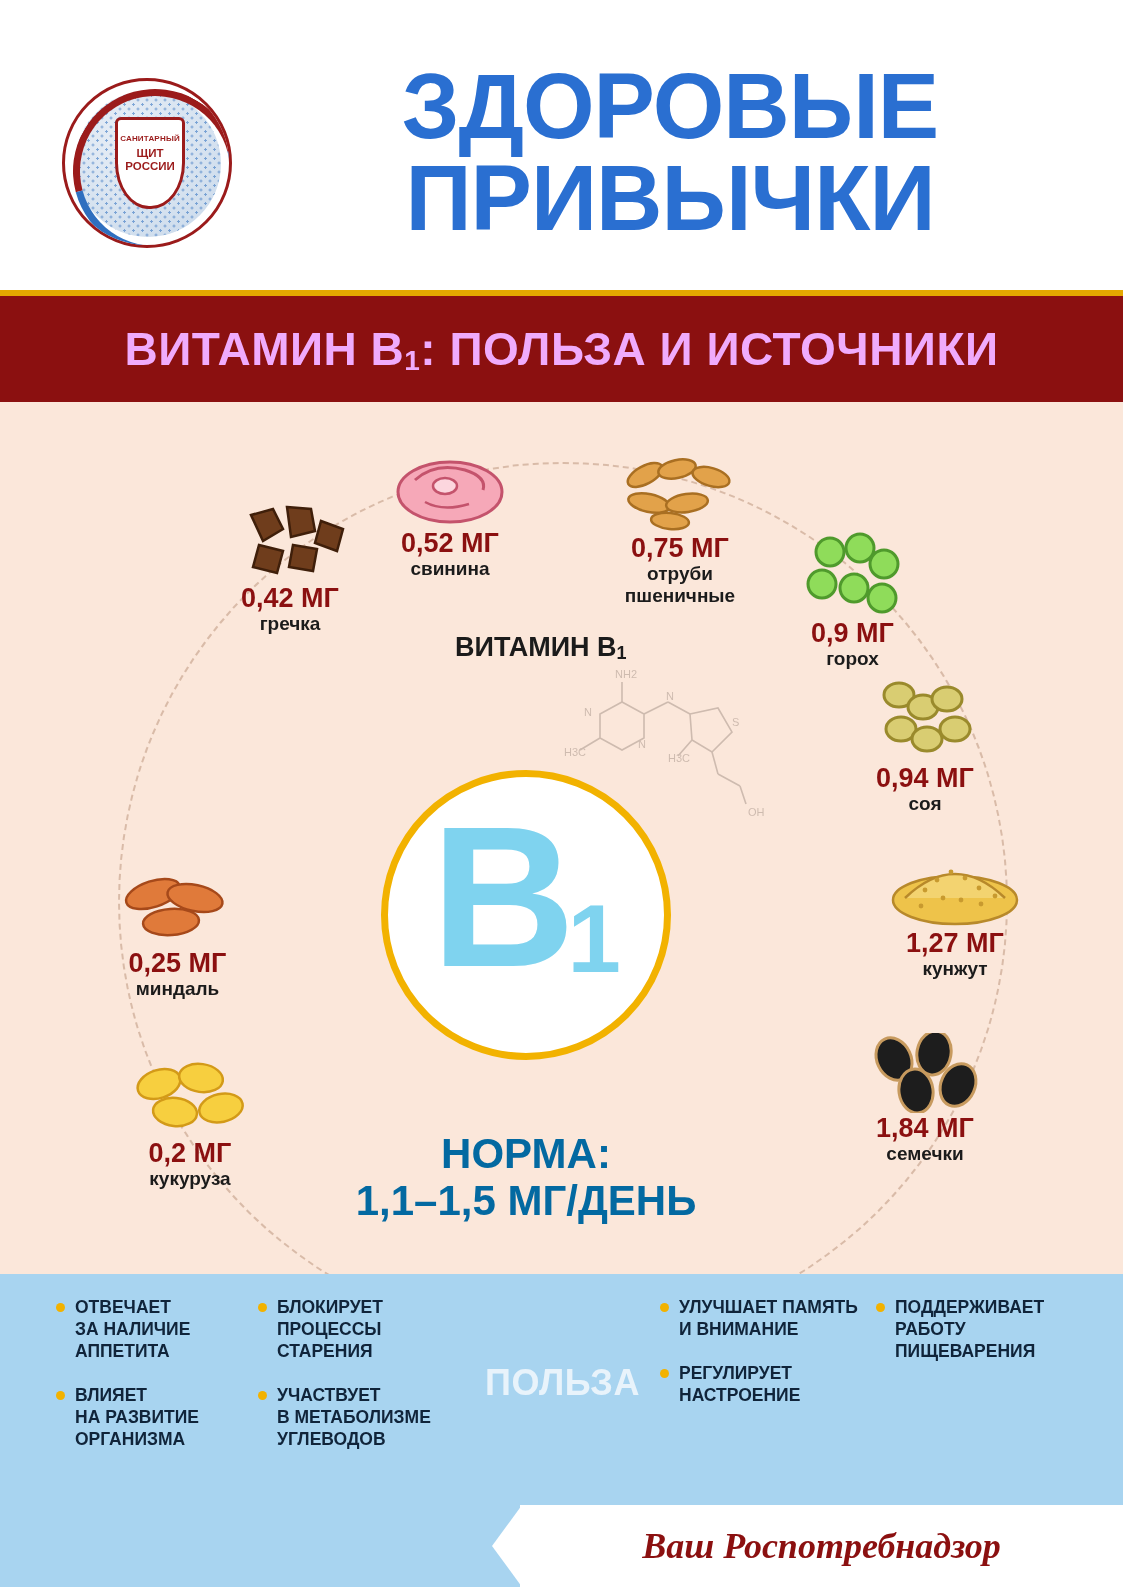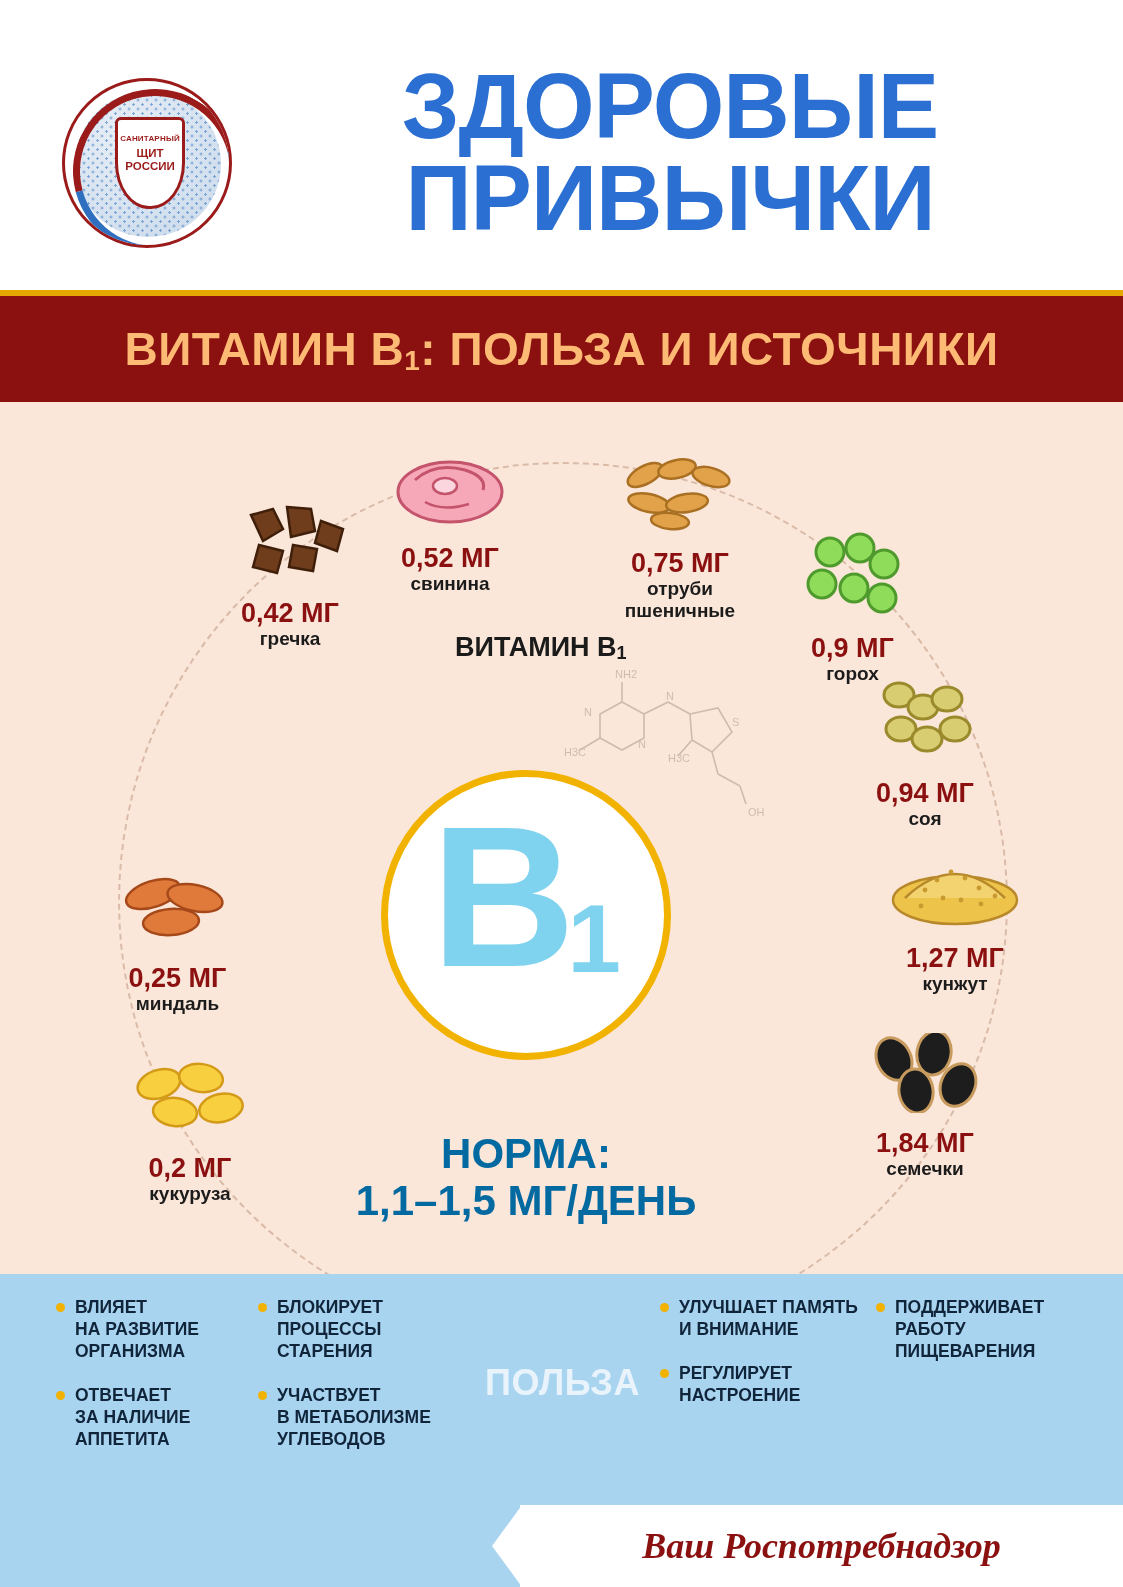--- a/index.html
+++ b/index.html
@@ -137,21 +137,21 @@
     width: 1123px;
     height: 112px;
     background: #8b1010;
     border-top: 6px solid #e5a800;
     box-sizing: border-box;
     display: flex;
     align-items: center;
     justify-content: center;
   }
   .band-title {
-    color: #fdba74;
+    color: #f0abfc;
     font-size: 46px;
     font-weight: bold;
     letter-spacing: .5px;
   }
   .band-title sub {
     font-size: 28px;
     vertical-align: baseline;
     position: relative;
     top: 5px;
   }
@@ -246,21 +246,20 @@
   .item {
     position: absolute;
     text-align: center;
   }
   .item .val {
     color: #8b1010;
     font-weight: bold;
     font-size: 27px;
     line-height: 30px;
     white-space: nowrap;
-    margin-top: 15px;
   }
   .item .name {
     color: #1b1b1b;
     font-weight: bold;
     font-size: 19px;
     line-height: 22px;
   }
   .item .art {
     height: 86px;
     display: flex;
@@ -564,29 +563,29 @@
     <div class="name">гречка</div>
   </div>
 </div>
 
 <div class="bottom">
   <div class="benefits-word">ПОЛЬЗА</div>
 
   <div class="bcol c1">
     <div class="bitem">
       <span class="dot"></span>
+      <span style="white-space:pre-line">ОТВЕЧАЕТ
+ЗА НАЛИЧИЕ
+АППЕТИТА</span>
+    </div>
+    <div class="bitem">
+      <span class="dot"></span>
       <span style="white-space:pre-line">ВЛИЯЕТ
 НА РАЗВИТИЕ
 ОРГАНИЗМА</span>
-    </div>
-    <div class="bitem">
-      <span class="dot"></span>
-      <span style="white-space:pre-line">ОТВЕЧАЕТ
-ЗА НАЛИЧИЕ
-АППЕТИТА</span>
     </div>
   </div>
 
   <div class="bcol c2">
     <div class="bitem">
       <span class="dot"></span>
       <span style="white-space:pre-line">БЛОКИРУЕТ
 ПРОЦЕССЫ
 СТАРЕНИЯ</span>
     </div>

